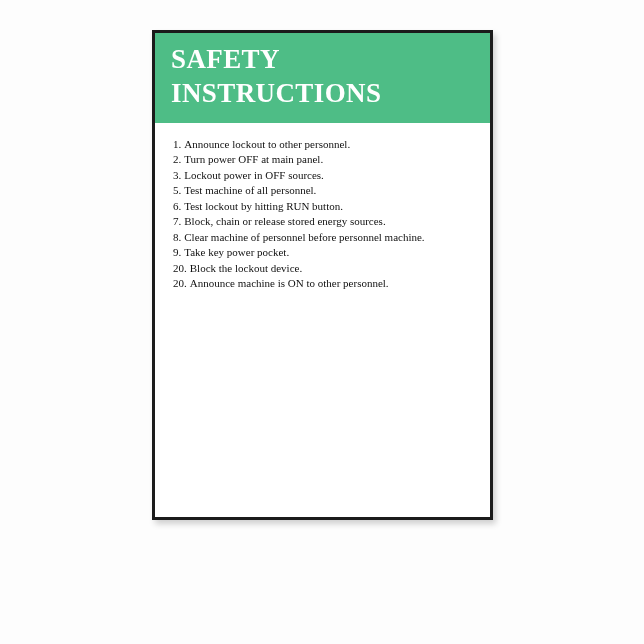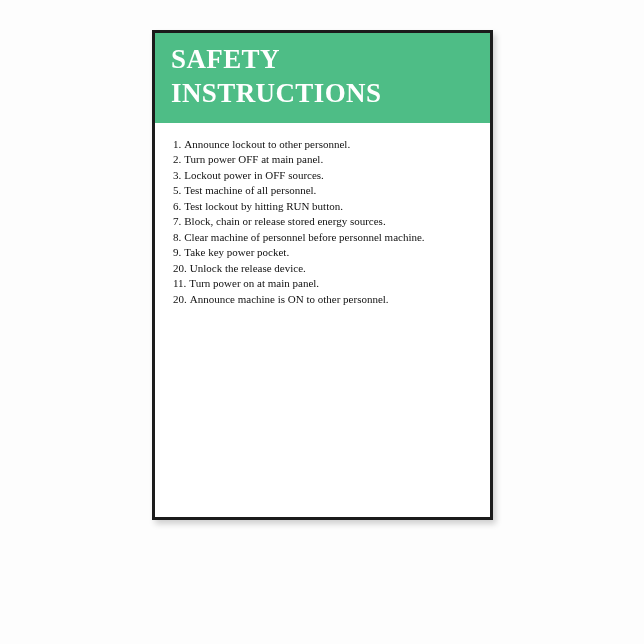--- a/index.html
+++ b/index.html
@@ -82,19 +82,18 @@
     <div class="sign-body" style="background: rgb(255, 255, 255);">
       <ol class="instruction-list">
           <li class="instruction-item"><span class="num">1.</span><span>Announce lockout to other personnel.</span></li>
           <li class="instruction-item"><span class="num">2.</span><span>Turn power OFF at main panel.</span></li>
           <li class="instruction-item"><span class="num">3.</span><span>Lockout power in OFF sources.</span></li>
           <li class="instruction-item"><span class="num">5.</span><span>Test machine of all personnel.</span></li>
           <li class="instruction-item"><span class="num">6.</span><span>Test lockout by hitting RUN button.</span></li>
           <li class="instruction-item"><span class="num">7.</span><span>Block, chain or release stored energy sources.</span></li>
           <li class="instruction-item"><span class="num">8.</span><span>Clear machine of personnel before personnel machine.</span></li>
           <li class="instruction-item"><span class="num">9.</span><span>Take key power pocket.</span></li>
-          <li class="instruction-item"><span class="num">20.</span><span>Unlock the release device.</span></li>
-          <li class="instruction-item"><span class="num">11.</span><span>Turn power on at main panel.</span></li>
+          <li class="instruction-item"><span class="num">20.</span><span>Block the lockout device.</span></li>
           <li class="instruction-item"><span class="num">20.</span><span>Announce machine is ON to other personnel.</span></li>
         </ol>
     </div>
   </div>
 </div>
 
 </body></html>

